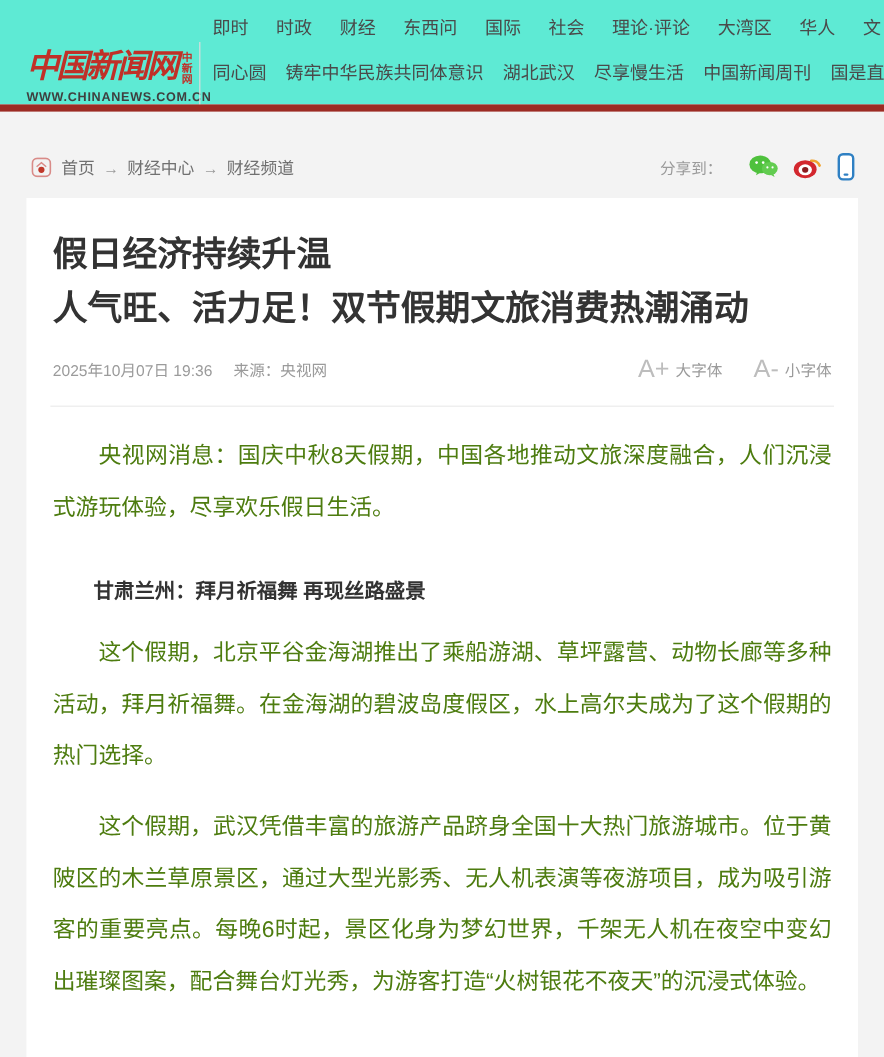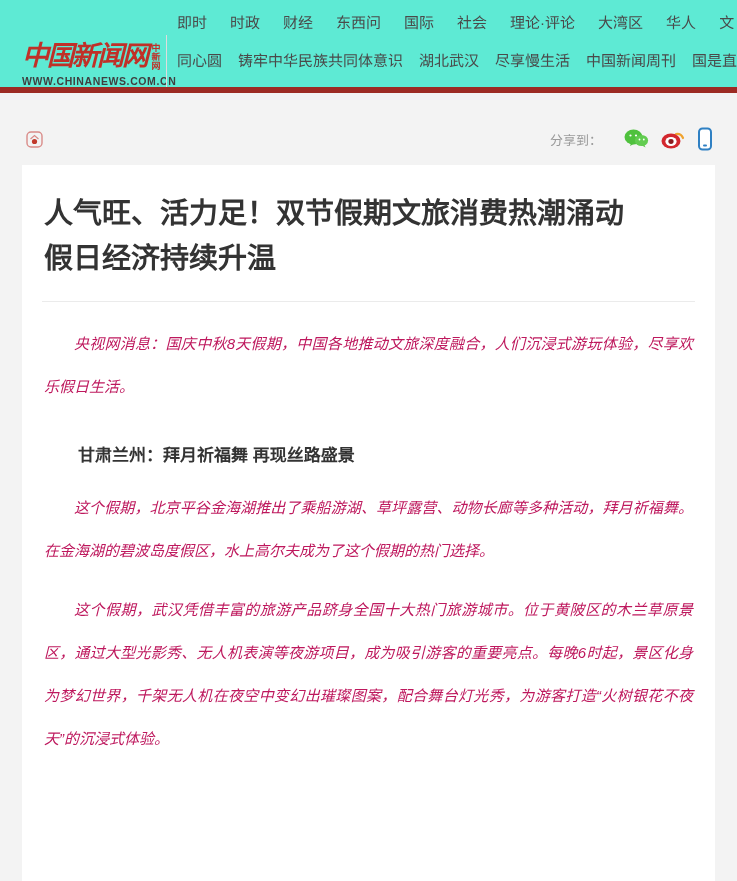--- a/index.html
+++ b/index.html
@@ -44,23 +44,22 @@
   .meta-row { display:flex; justify-content:space-between; align-items:center; margin-top:16px; padding:0 2px; }
   .meta-left { font-size:13px; color:#9b9b9b; }
   .meta-date { margin-right:14px; }
   .font-controls { display:flex; align-items:center; }
   .font-btn { display:inline-flex; align-items:center; margin-left:26px; cursor:pointer; }
   .font-btn .glyph { font-size:21px; color:#bdbdbd; line-height:1; margin-right:5px; font-family:"Liberation Sans",sans-serif; }
   .font-btn .lbl { font-size:13px; color:#9b9b9b; }
   .meta-divider { border:none; border-top:1px solid #ebebeb; margin:20px 0 0 0; }
   .article-body { padding:4px 2px 0 2px; }
   .article-body p.para {
-    font-size:15px; color:#be185d; line-height:43px; text-indent:2em; margin-top:16px;
+    font-size:19px; color:#4d7c0f; line-height:43px; text-indent:2em; margin-top:16px;
     text-align:justify;
-    font-style:italic;
   }
   .article-body h3.sec-heading {
     font-size:17px; color:#333; font-weight:bold; line-height:28px; text-indent:2em; margin-top:34px;
   }
 </style>
 </head>
 <body>
 
 <div class="site-header">
   <div class="logo-block">
@@ -99,20 +98,21 @@
 
 <div class="crumb-row">
   <div class="crumb-left">
     <span class="icon-home">
       <svg width="17" height="17" viewBox="0 0 17 17">
         <rect x="1" y="1" width="15" height="15" rx="4" fill="none" stroke="#d98b88" stroke-width="1.4"></rect>
         <circle cx="8.5" cy="10.5" r="2.6" fill="#c0392b"></circle>
         <path d="M4.5 8 L8.5 4.5 L12.5 8" fill="none" stroke="#d98b88" stroke-width="1.2"></path>
       </svg>
     </span>
+    <span id="crumb-items"><span class="crumb-item">首页</span><span class="crumb-sep">→</span><span class="crumb-item">财经中心</span><span class="crumb-sep">→</span><span class="crumb-item">财经频道</span></span>
   </div>
   <div class="share-box">
     <span class="share-label">分享到：</span>
     <span class="share-icon">
       <svg width="26" height="22" viewBox="0 0 26 22">
         <ellipse cx="10.5" cy="9" rx="9" ry="7.4" fill="#4fc13d"></ellipse>
         <path d="M7 18 L8.5 13.8 L12 15.2 Z" fill="#4fc13d"></path>
         <ellipse cx="18.5" cy="12.5" rx="6.6" ry="5.6" fill="#62cc50"></ellipse>
         <path d="M22.5 19.5 L21 15.8 L18 17 Z" fill="#62cc50"></path>
         <circle cx="7.5" cy="7.5" r="1.1" fill="#fff"></circle>
@@ -133,24 +133,40 @@
       <svg width="16" height="24" viewBox="0 0 16 24">
         <rect x="2" y="1.5" width="12" height="21" rx="3.5" fill="#fff" stroke="#2f80c3" stroke-width="2"></rect>
         <rect x="6" y="17.5" width="4" height="2" rx="1" fill="#2f80c3"></rect>
       </svg>
     </span>
   </div>
 </div>
 
 <div class="card">
   <h1 class="article-title" id="article-title">
+      <div>假日经济持续升温</div>
       <div>人气旺、活力足！双节假期文旅消费热潮涌动</div>
-      <div>假日经济持续升温</div>
     </h1>
 
+  <div class="meta-row">
+    <div class="meta-left">
+      <span class="meta-date">2025年10月07日 19:36</span>
+      <span class="meta-source">来源：央视网</span>
+    </div>
+    <div class="font-controls">
+      <span class="font-btn">
+        <span class="glyph">A+</span>
+        <span class="lbl">大字体</span>
+      </span>
+      <span class="font-btn">
+        <span class="glyph">A-</span>
+        <span class="lbl">小字体</span>
+      </span>
+    </div>
+  </div>
 
   <hr class="meta-divider">
 
   <div class="article-body" id="article-body">
       <p class="para">央视网消息：国庆中秋8天假期，中国各地推动文旅深度融合，人们沉浸式游玩体验，尽享欢乐假日生活。</p>
       <h3 class="sec-heading">甘肃兰州：拜月祈福舞 再现丝路盛景</h3>
       <p class="para">这个假期，北京平谷金海湖推出了乘船游湖、草坪露营、动物长廊等多种活动，拜月祈福舞。在金海湖的碧波岛度假区，水上高尔夫成为了这个假期的热门选择。</p>
       <p class="para">这个假期，武汉凭借丰富的旅游产品跻身全国十大热门旅游城市。位于黄陂区的木兰草原景区，通过大型光影秀、无人机表演等夜游项目，成为吸引游客的重要亮点。每晚6时起，景区化身为梦幻世界，千架无人机在夜空中变幻出璀璨图案，配合舞台灯光秀，为游客打造“火树银花不夜天”的沉浸式体验。</p>
     </div>
 </div>

